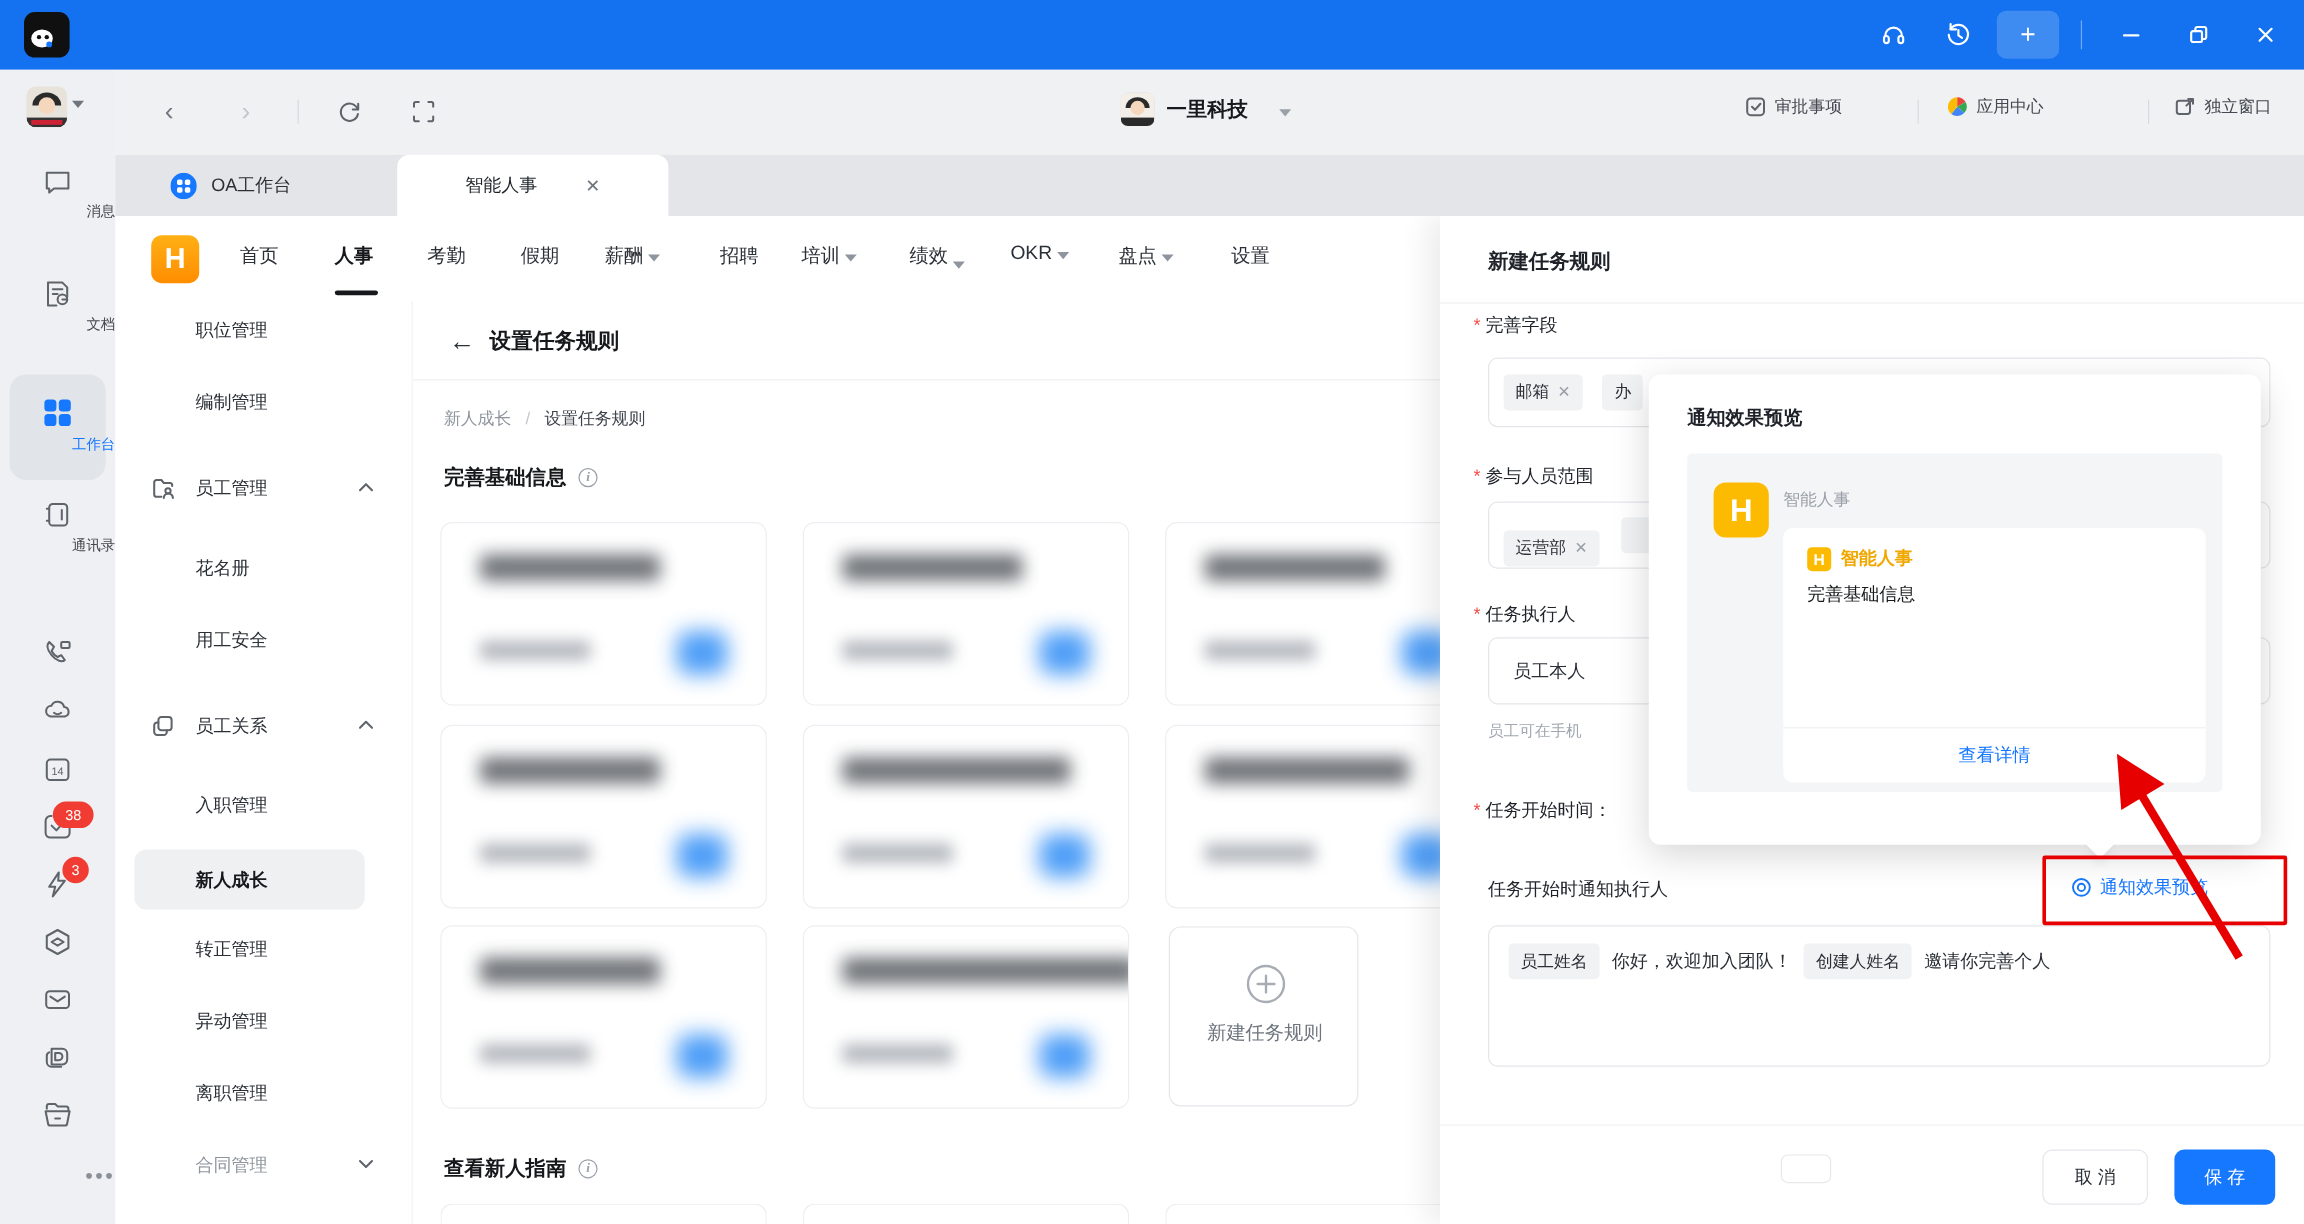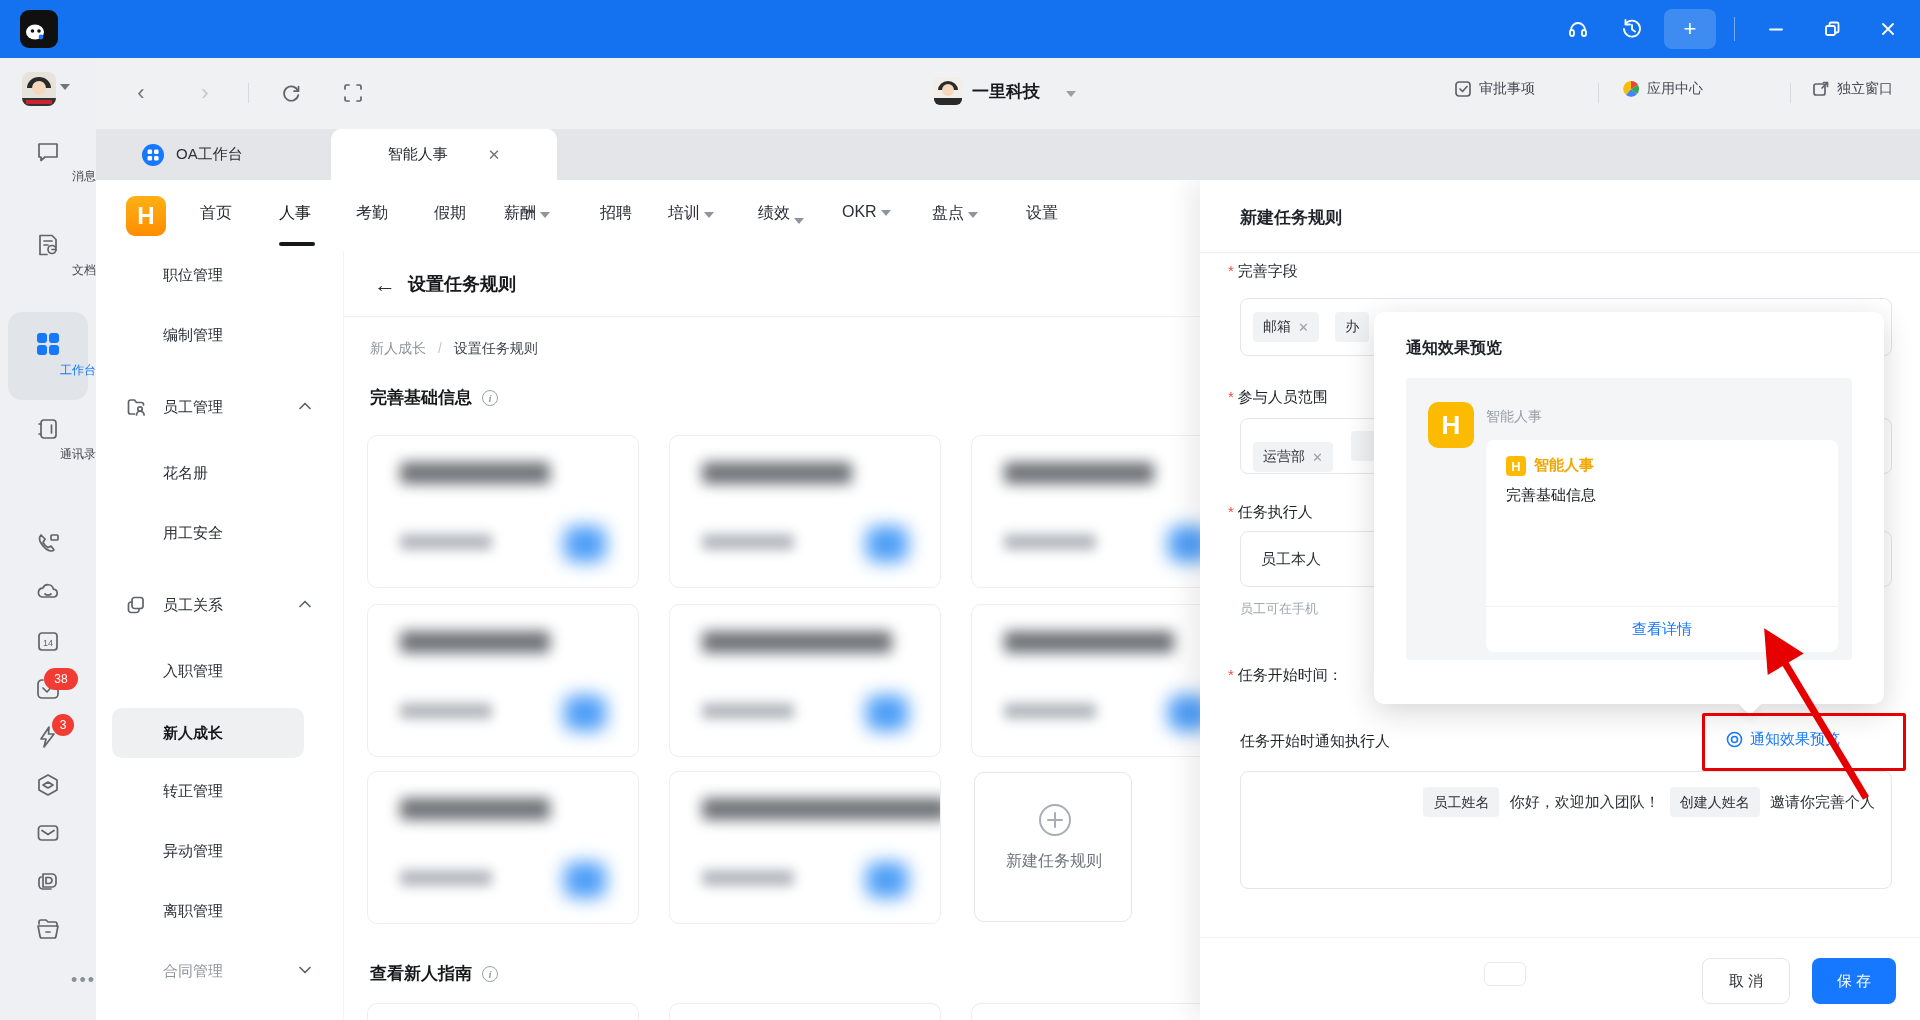--- a/index.html
+++ b/index.html
@@ -31,21 +31,21 @@
   .hdr-right{position:absolute;top:22px;font-size:14px;color:#454a52;display:flex;align-items:center;gap:7px;}
   .hdiv{position:absolute;top:25px;width:1px;height:20px;background:#d8dadf;}
   
   .tabbar{left:96px;top:129px;width:1824px;height:51px;background:#e3e5e8;z-index:50;}
   .tab-active{position:absolute;left:235px;top:0;width:226px;height:51px;background:#fff;border-radius:10px 10px 0 0;
               display:flex;align-items:center;justify-content:center;gap:40px;font-size:15px;}
   .tab-oa{position:absolute;left:46px;top:0;height:51px;display:flex;align-items:center;gap:12px;font-size:15px;color:#2b2f36;}
   
   .appnav{left:96px;top:180px;width:1104px;height:71px;background:#fff;z-index:20;}
   .nav-it{position:absolute;top:23px;font-size:16px;color:#2b2f36;display:flex;align-items:center;gap:4px;}
-  .nav-active{font-weight:normal;color:#16181b;}
+  .nav-active{font-weight:bold;color:#16181b;}
   .nav-underline{position:absolute;left:183px;top:62px;width:36px;height:4px;background:#16181b;border-radius:2px;}
   .caret{width:0;height:0;border-left:5px solid transparent;border-right:5px solid transparent;border-top:6px solid #8f959e;margin-top:2px;}
   .hlogo{position:absolute;left:30px;top:16px;width:40px;height:40px;border-radius:9px;
          background:linear-gradient(180deg,#ffb015,#ff8d00);color:#fff;font-weight:bold;font-size:24px;
          display:flex;align-items:center;justify-content:center;}
   
   .menu{left:96px;top:251px;width:248px;height:769px;background:#fff;z-index:20;border-right:1px solid #f2f3f5;}
   .m-it{position:absolute;left:67px;font-size:15px;color:#2b2f36;}
   .m-ic{position:absolute;left:30px;}
   .m-chev{position:absolute;left:202px;}
@@ -521,21 +521,21 @@
     <div class="plabel" style="left:40px;top:552px;">任务开始时通知执行人</div>
     <div class="abs blue-link" style="left:526px;top:550px;">
       <svg width="17" height="17" viewBox="0 0 17 17">
         <circle cx="8.5" cy="8.5" r="7" fill="none" stroke="#1677ff" stroke-width="1.6"></circle>
         <circle cx="8.5" cy="8.5" r="3" fill="none" stroke="#1677ff" stroke-width="1.6"></circle>
       </svg>
       <span>通知效果预览</span>
     </div>
 
     <div class="fbox" style="top:591px;height:118px;padding:14px 16px;font-size:15px;color:#2b2f36;line-height:32px;">
-      <div style="white-space:nowrap;overflow:hidden;text-align:right;">
+      <div style="white-space:nowrap;overflow:hidden;">
         <span class="chip">员工姓名</span>
         <span style="margin:0 6px;">你好，欢迎加入团队！</span>
         <span class="chip">创建人姓名</span>
         <span style="margin-left:6px;">邀请你完善个人</span>
       </div>
     </div>
 
     <div class="abs" style="left:284px;top:782px;width:42px;height:24px;border:1px solid #e6e8eb;border-radius:6px;background:#fff;"></div>
 
     <div class="abs" style="left:0;top:757px;width:720px;height:1px;background:#f0f1f3;"></div>

